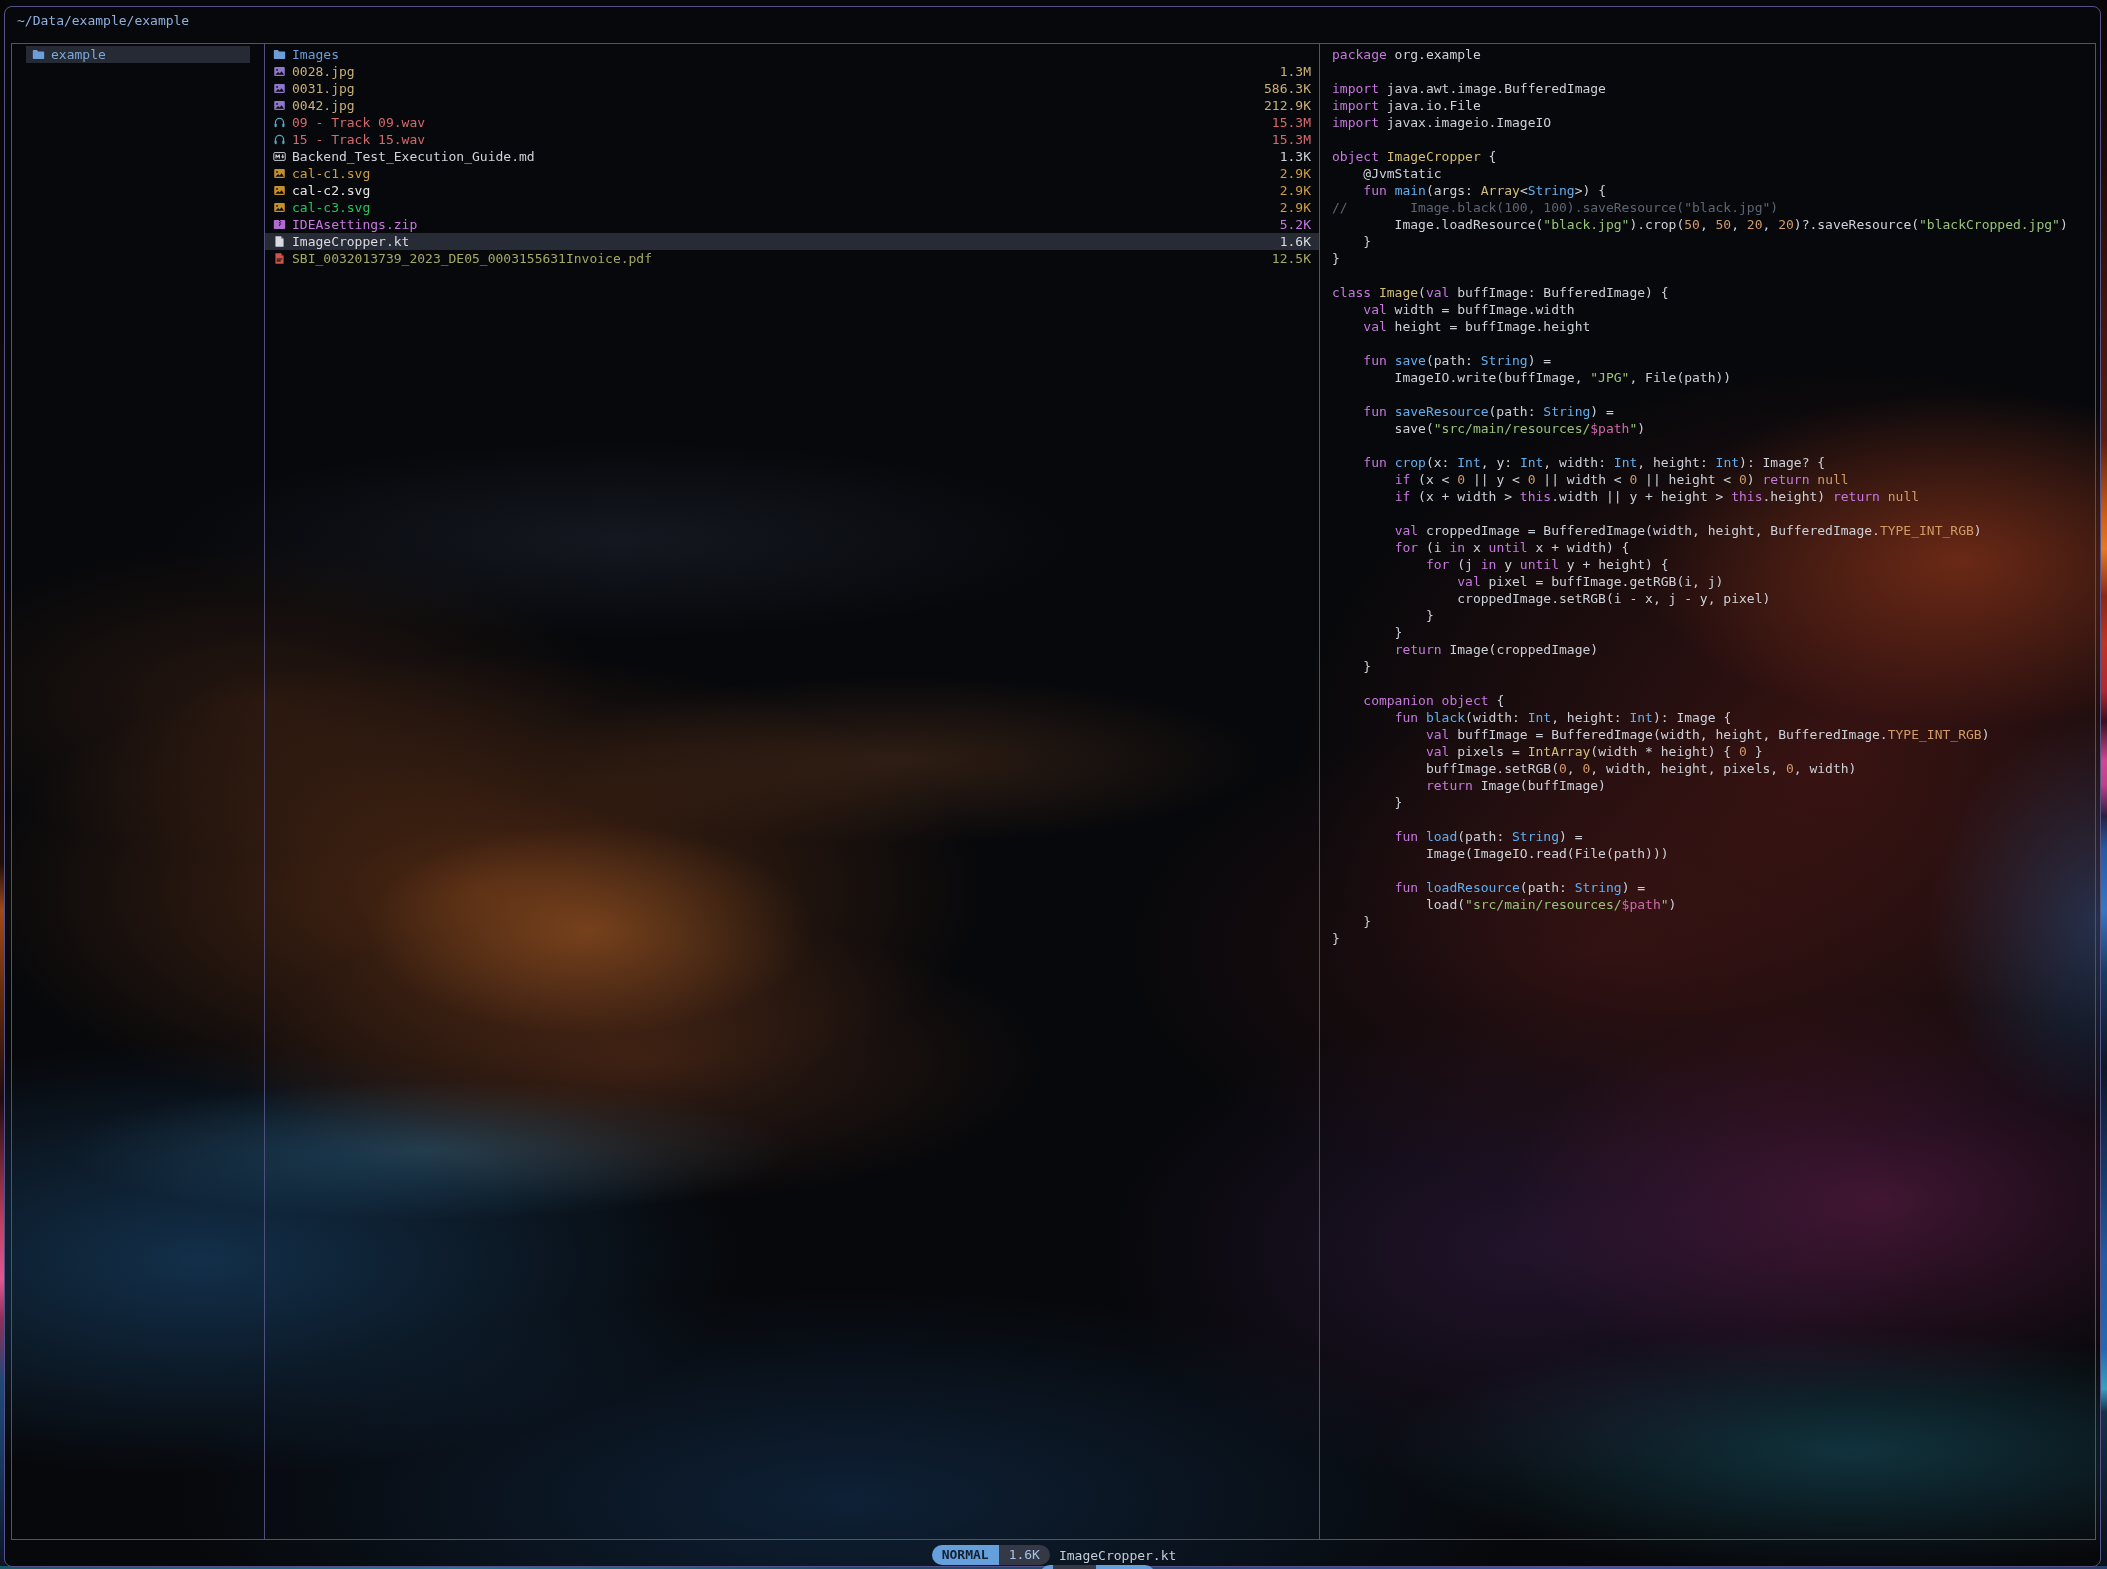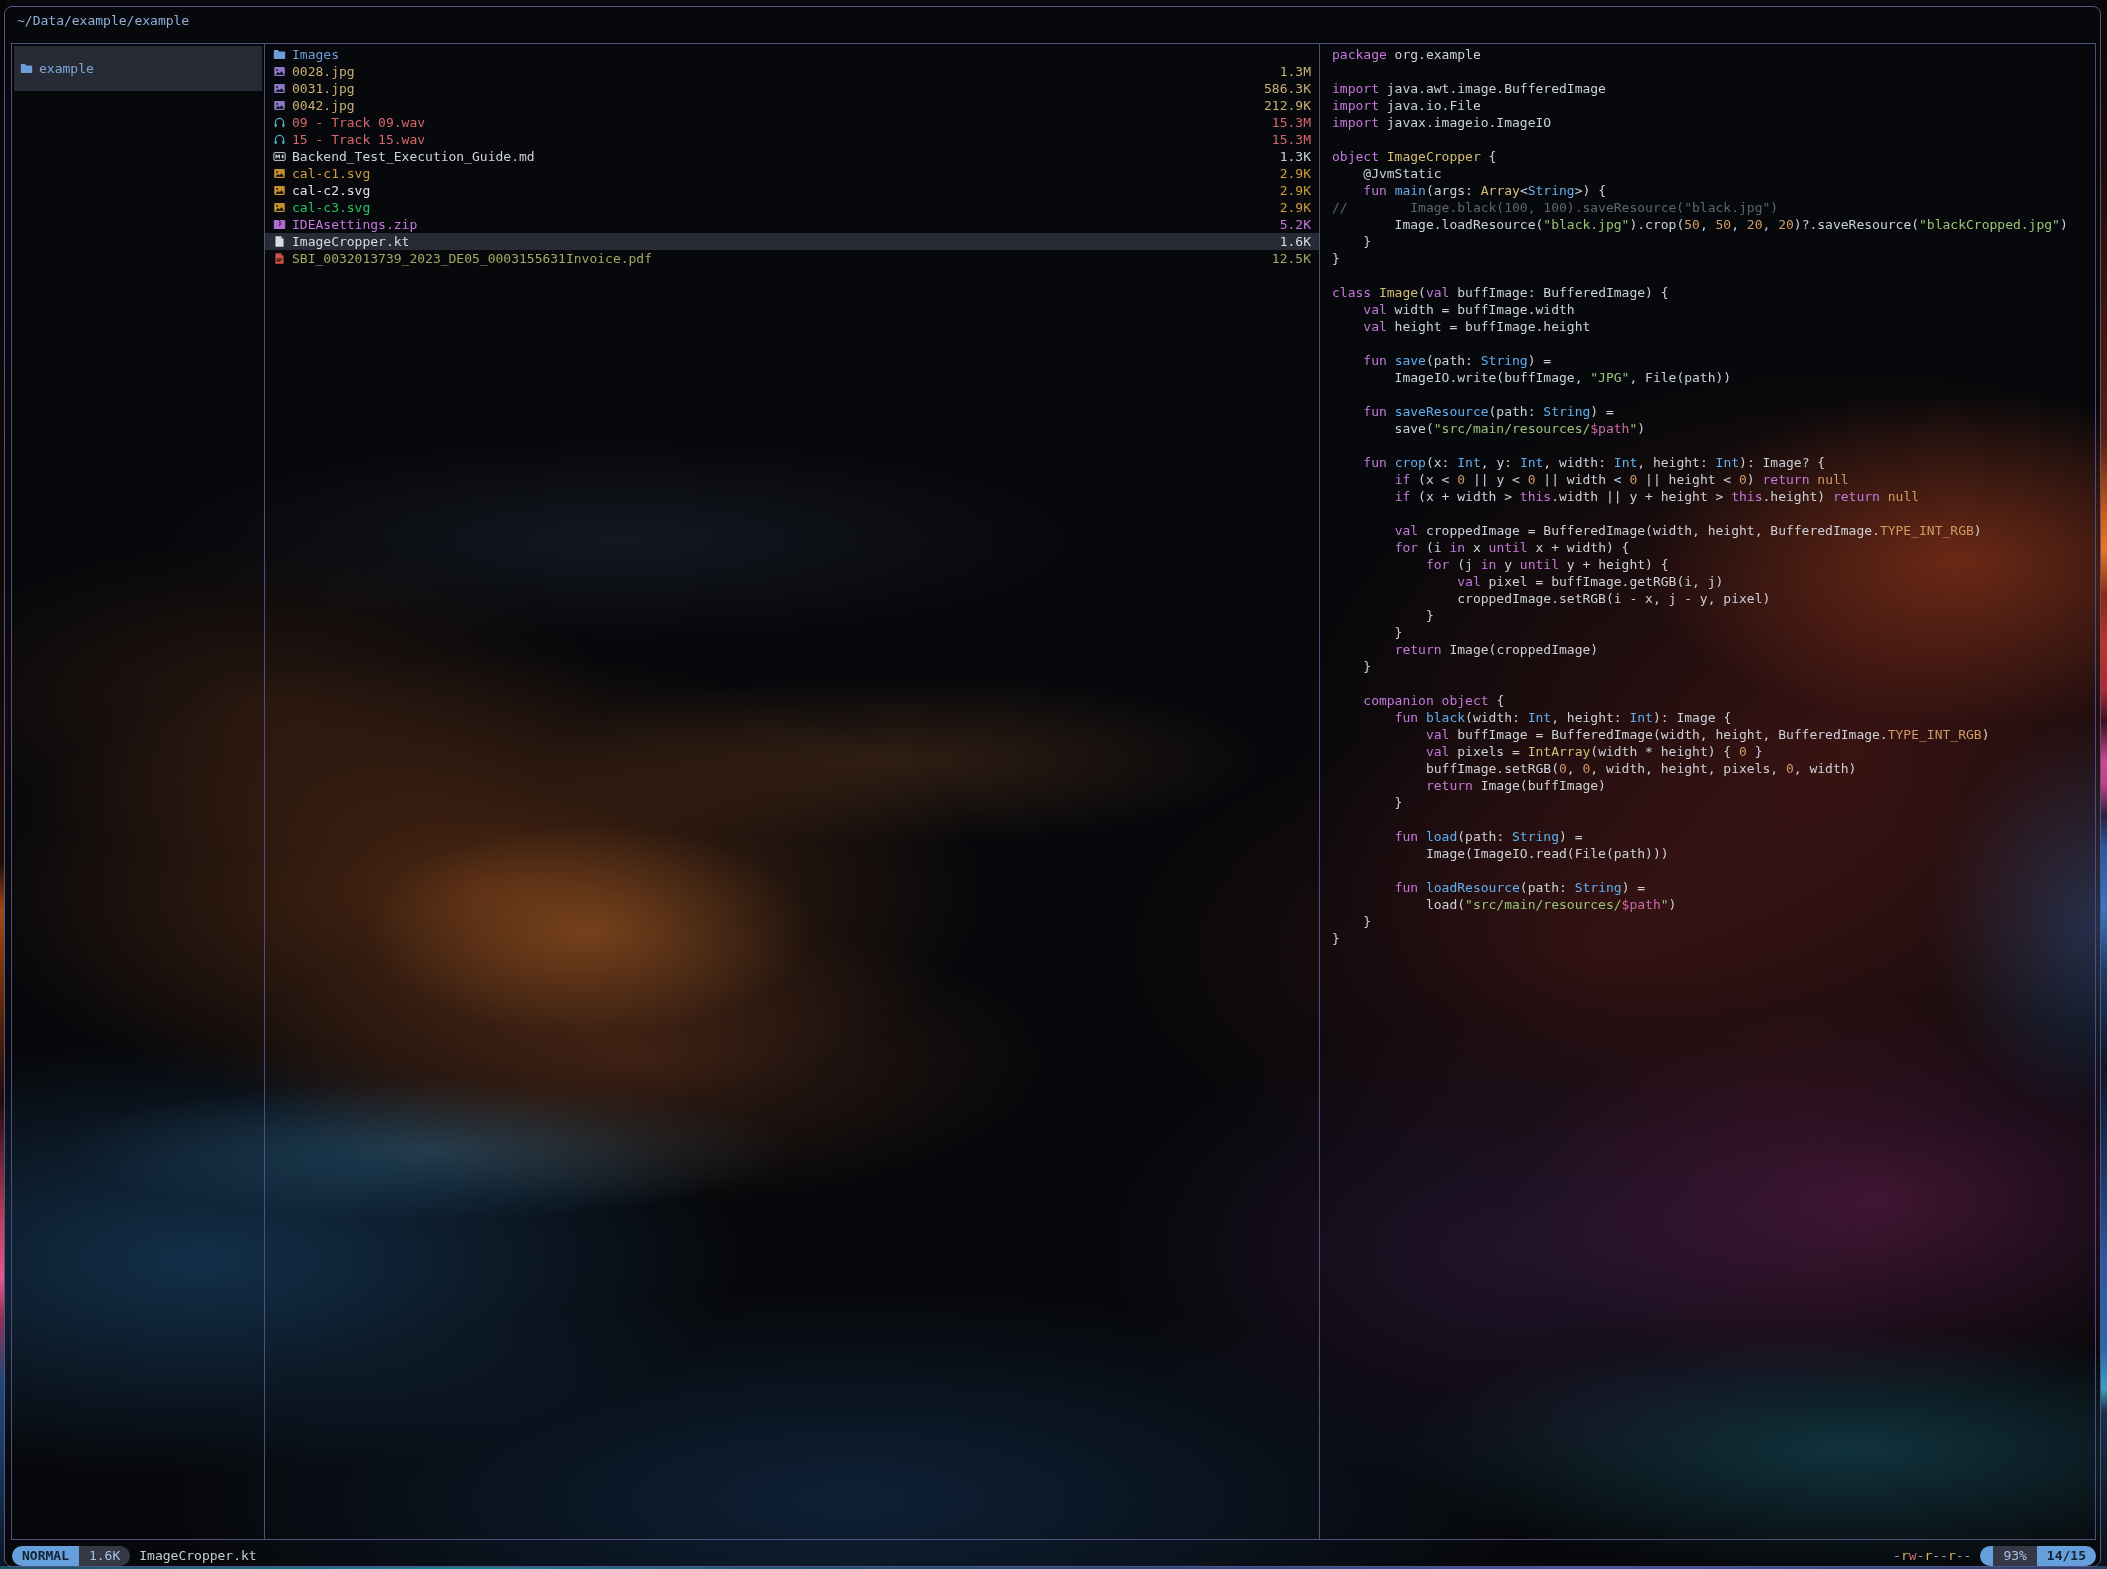--- a/index.html
+++ b/index.html
@@ -36,37 +36,37 @@
   
   .outer-frame{position:absolute;left:4px;top:6px;width:2095px;height:1559px;border:1px solid #56538a;border-radius:8px;pointer-events:none;}
   .titlebar{position:absolute;left:17px;top:11px;font-size:13px;line-height:20px;color:#8fb0dc;white-space:pre;}
 
   
   .panes{position:absolute;left:11px;top:43px;width:2085px;height:1497px;border:1px solid #514e80;box-sizing:border-box;}
   .divider{position:absolute;top:0;width:1px;height:100%;background:#514e80;}
   .divider.d1{left:252px;} .divider.d2{left:1307px;}
 
   .parent-pane{position:absolute;left:0;top:0;width:252px;height:100%;padding-top:2px;box-sizing:border-box;}
-  .pane-item{height:17px;margin:0 2px;display:flex;align-items:center;gap:6px;padding:14px 6px;font-size:13px;color:#7ca7d8;white-space:pre;}
+  .pane-item{height:17px;margin:0 14px;display:flex;align-items:center;gap:6px;padding:0 6px;font-size:13px;color:#7ca7d8;white-space:pre;}
   .pane-item.selected{background:#252a34;}
 
   .file-pane{position:absolute;left:253px;top:0;width:1054px;height:100%;padding-top:2px;box-sizing:border-box;}
   .file-row{height:17px;display:flex;align-items:center;gap:6px;padding:0 8px;font-size:13px;white-space:pre;}
   .file-row.selected{background:#262b36;}
   .file-row .size{margin-left:auto;}
   .icon{width:13px;height:13px;display:inline-flex;align-items:center;justify-content:center;flex:none;}
   .icon svg{display:block;}
 
   .preview-pane{position:absolute;left:1308px;top:0;right:0;height:100%;padding:2px 0 0 12px;box-sizing:border-box;overflow:hidden;}
   .code-line{height:17px;line-height:17px;font-size:13px;color:#ccd1d9;white-space:pre;}
   .k{color:#c678dd}.f{color:#61afef}.t{color:#d4be76}.b{color:#61afef}
   .s{color:#98c379}.n{color:#d19a66}.c{color:#5d6573}.i{color:#cf6aa8}.d{color:#ccd1d9}
 
   
-  .statusbar{position:absolute;left:12px;right:11px;top:1545px;height:21px;display:flex;align-items:center;justify-content:space-between;font-size:13px;}
+  .statusbar{position:absolute;left:12px;right:11px;top:1545px;height:21px;display:flex;align-items:center;justify-content:space-between;font-size:13px;flex-direction:column;}
   .sb-left,.sb-right{display:flex;align-items:center;gap:9px;}
   .pill{display:flex;align-items:stretch;height:20px;border-radius:10px;overflow:hidden;line-height:20px;}
   .seg{display:flex;align-items:center;padding:0 10px;}
   .seg.blue{background:#66a0dc;color:#13202f;font-weight:bold;}
   .seg.dark{background:#343945;color:#a6c2e6;}
   .seg.cap{padding:0;width:13px;background:#66a0dc;}
   .sb-filename{color:#c6cdd9;}
   .perms{letter-spacing:0;}
   .p-dash{color:#9aa2b4}.p-r{color:#d9b26a}.p-w{color:#d4706a}
 </style>

